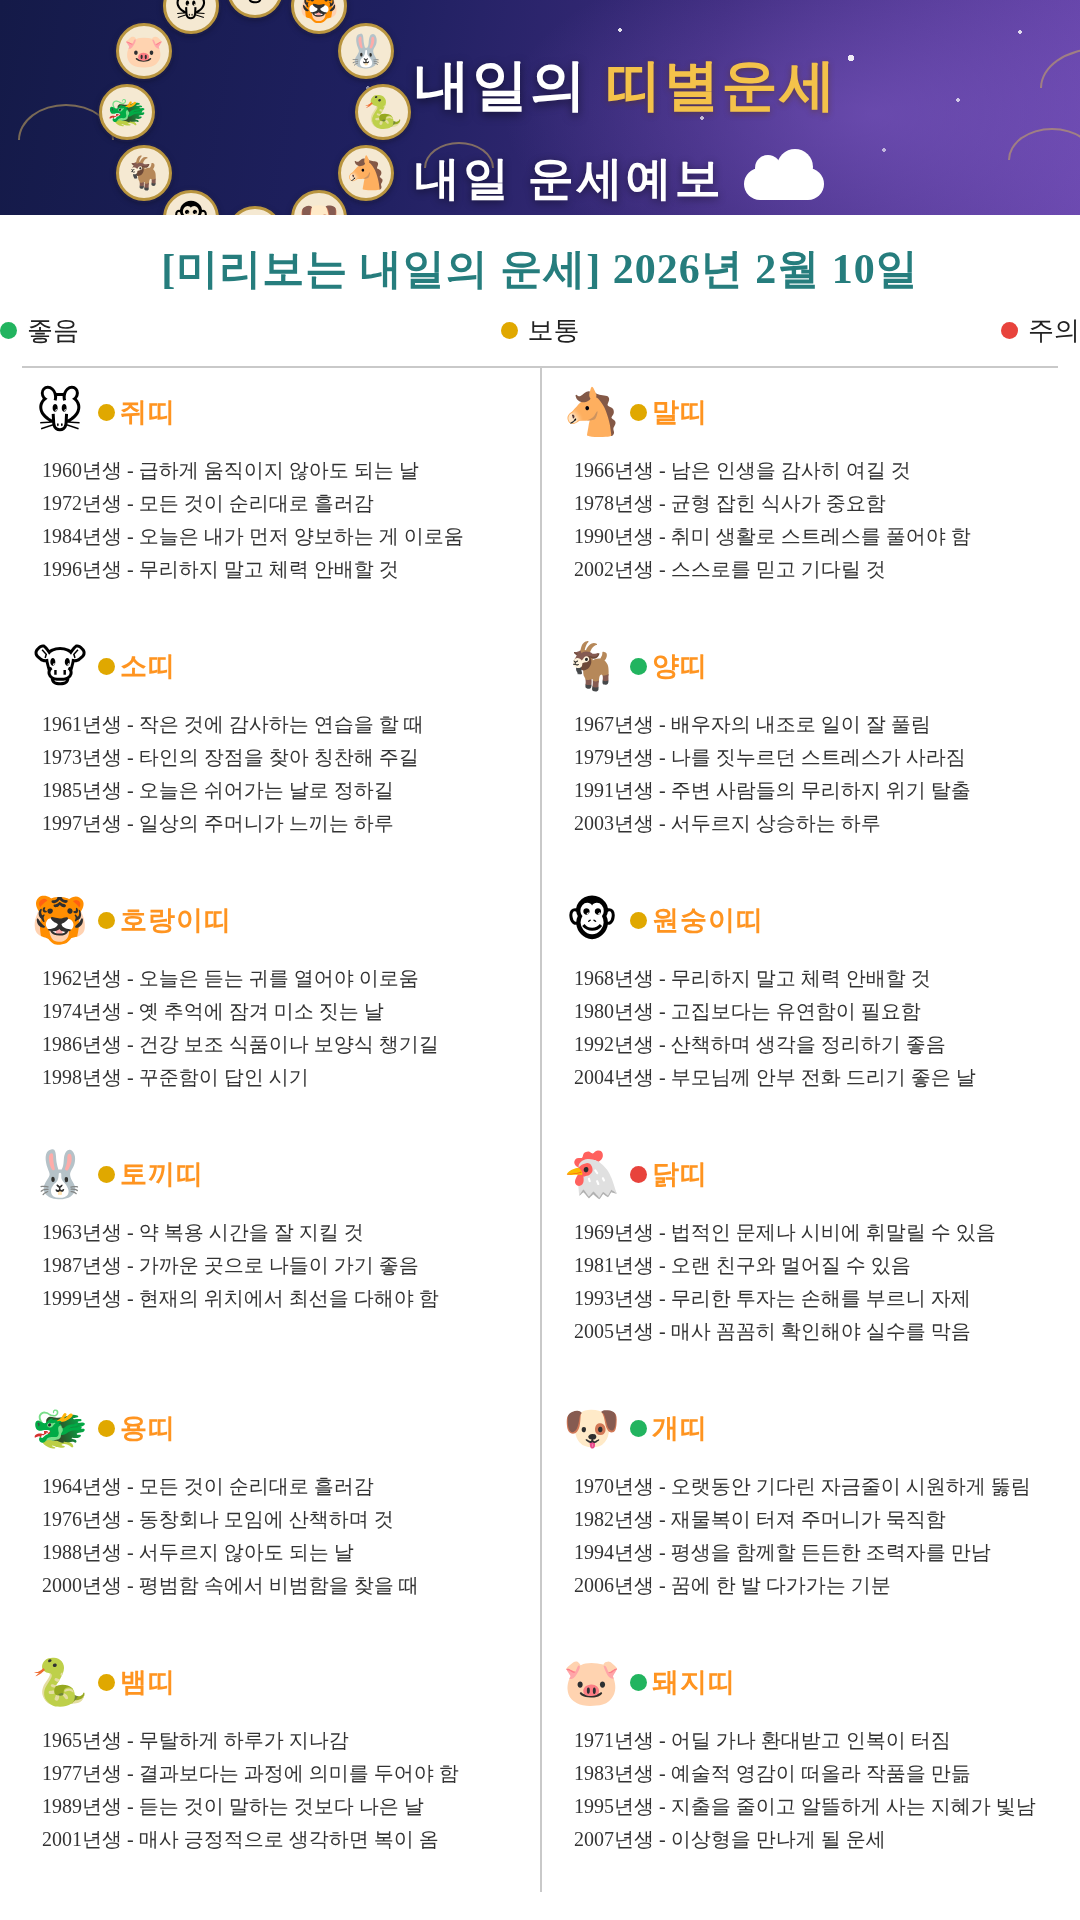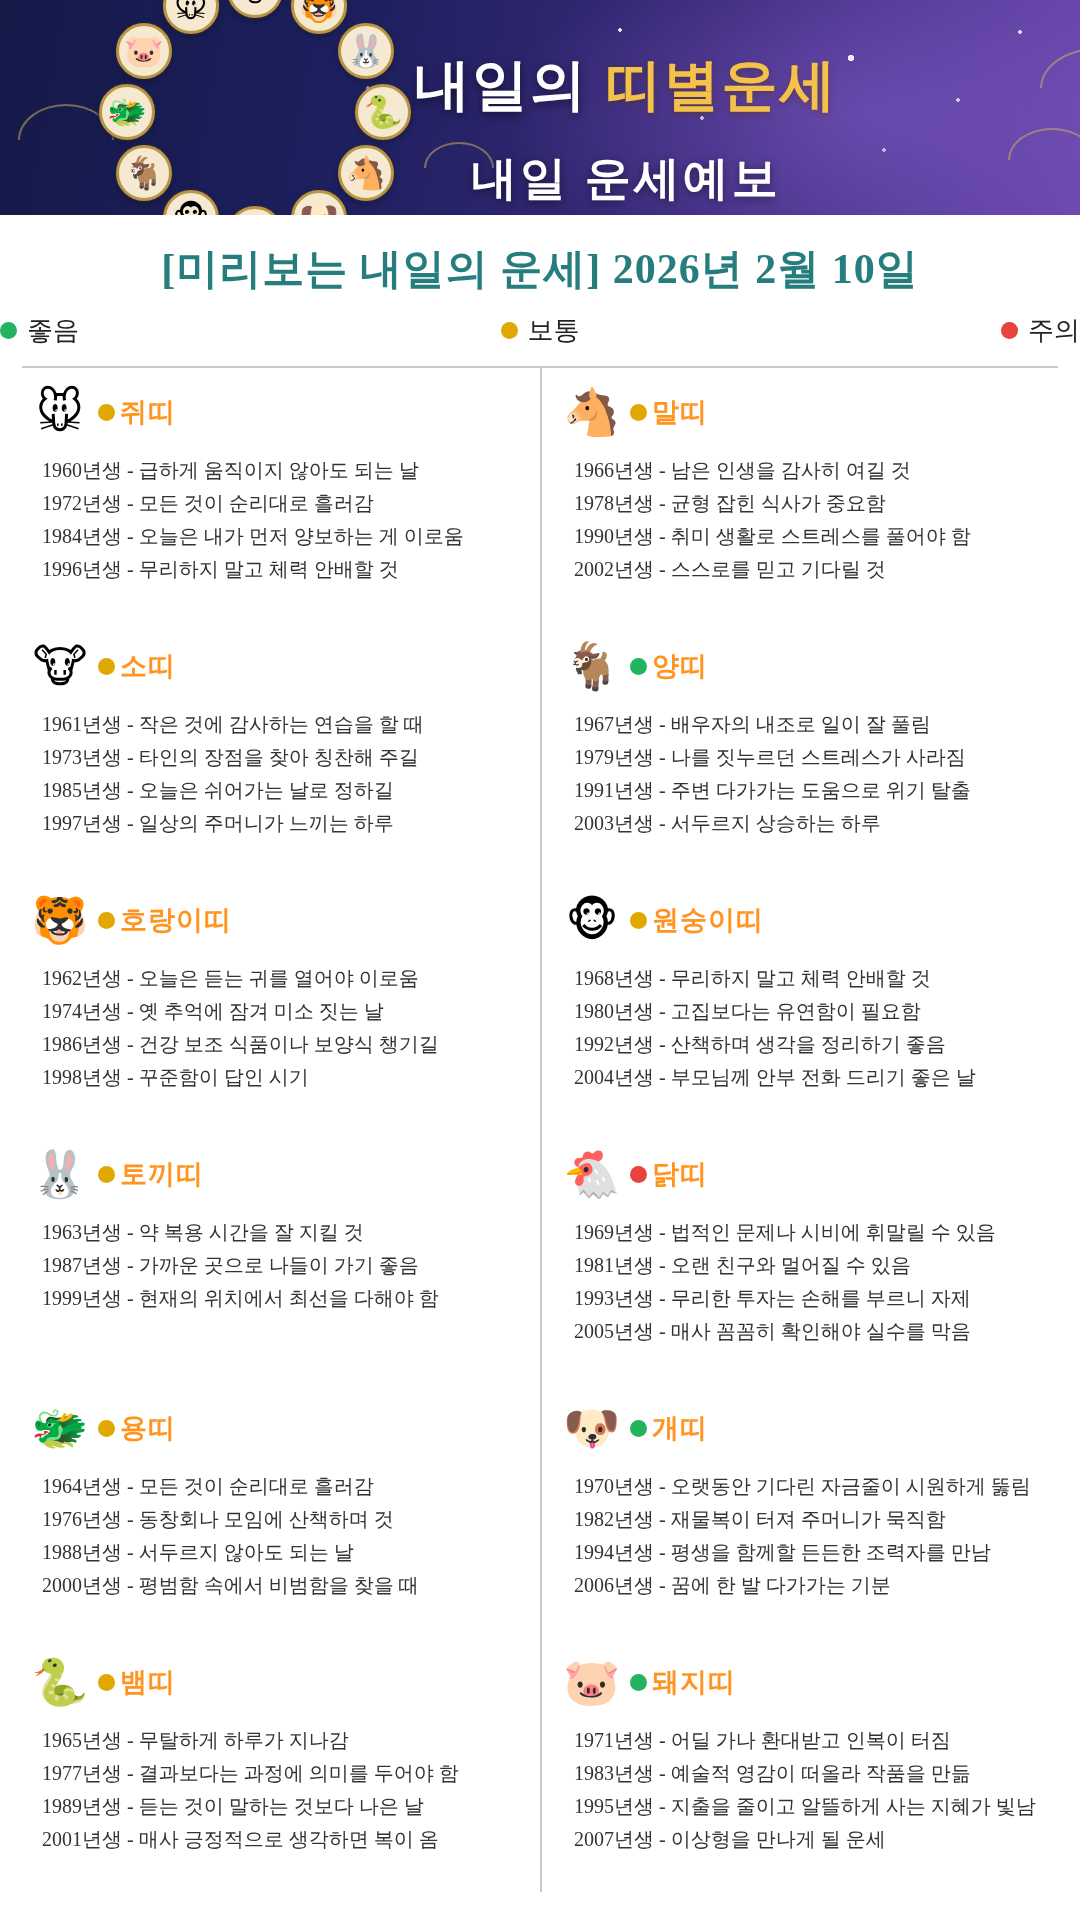--- a/index.html
+++ b/index.html
@@ -48,21 +48,21 @@
   .hero-title{
     font-family:"Liberation Sans","DejaVu Sans",sans-serif;font-weight:bold;
     font-size:56px;letter-spacing:2px;color:#ffffff;
     text-shadow:0 3px 10px rgba(0,0,0,.5);white-space:nowrap;
   }
   .hero-title .gold{color:#f4c24a;text-shadow:0 2px 6px rgba(90,50,0,.45);}
   .hero-sub{
     margin-top:24px;display:flex;align-items:center;gap:20px;
     font-family:"Liberation Sans","DejaVu Sans",sans-serif;font-weight:bold;
     font-size:46px;color:#ffffff;letter-spacing:3px;
-    text-shadow:0 2px 8px rgba(0,0,0,.45);white-space:nowrap;flex-direction:column;
+    text-shadow:0 2px 8px rgba(0,0,0,.45);white-space:nowrap;
   }
   .cloud{position:relative;width:80px;height:32px;background:#fff;border-radius:18px;margin-top:10px;}
   .cloud::before{content:'';position:absolute;left:11px;top:-13px;width:26px;height:26px;background:#fff;border-radius:50%;}
   .cloud::after{content:'';position:absolute;left:33px;top:-19px;width:36px;height:36px;background:#fff;border-radius:50%;}
   
   .date-title{
     margin:26px 0 0;text-align:center;
     font-size:42px;font-weight:bold;color:#267d7d;letter-spacing:1px;
   }
   .legend{display:flex;justify-content:space-between;gap:58px;margin:16px 0 18px;
@@ -184,21 +184,21 @@
 
   <section class="cell">
     <div class="sec-head">
       <span class="animal">🐐</span>
       <span class="dot" style="background: rgb(34, 180, 95);"></span>
       <span class="sec-name">양띠</span>
     </div>
     <ul class="fortunes">
           <li>1967년생 - 배우자의 내조로 일이 잘 풀림</li>
           <li>1979년생 - 나를 짓누르던 스트레스가 사라짐</li>
-          <li>1991년생 - 주변 다가가는 도움으로 위기 탈출</li>
+          <li>1991년생 - 주변 사람들의 무리하지 위기 탈출</li>
           <li>2003년생 - 서두르지 상승하는 하루</li>
         </ul>
   </section>
 
   <section class="cell">
     <div class="sec-head">
       <span class="animal">🐯</span>
       <span class="dot" style="background: rgb(224, 168, 0);"></span>
       <span class="sec-name">호랑이띠</span>
     </div>

